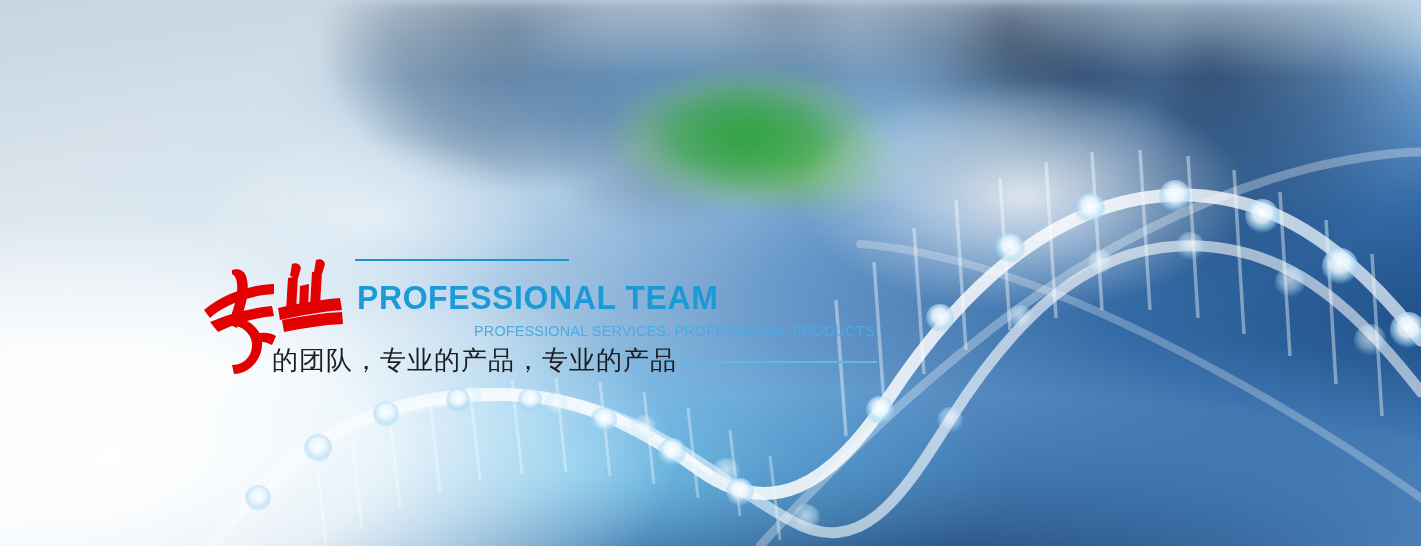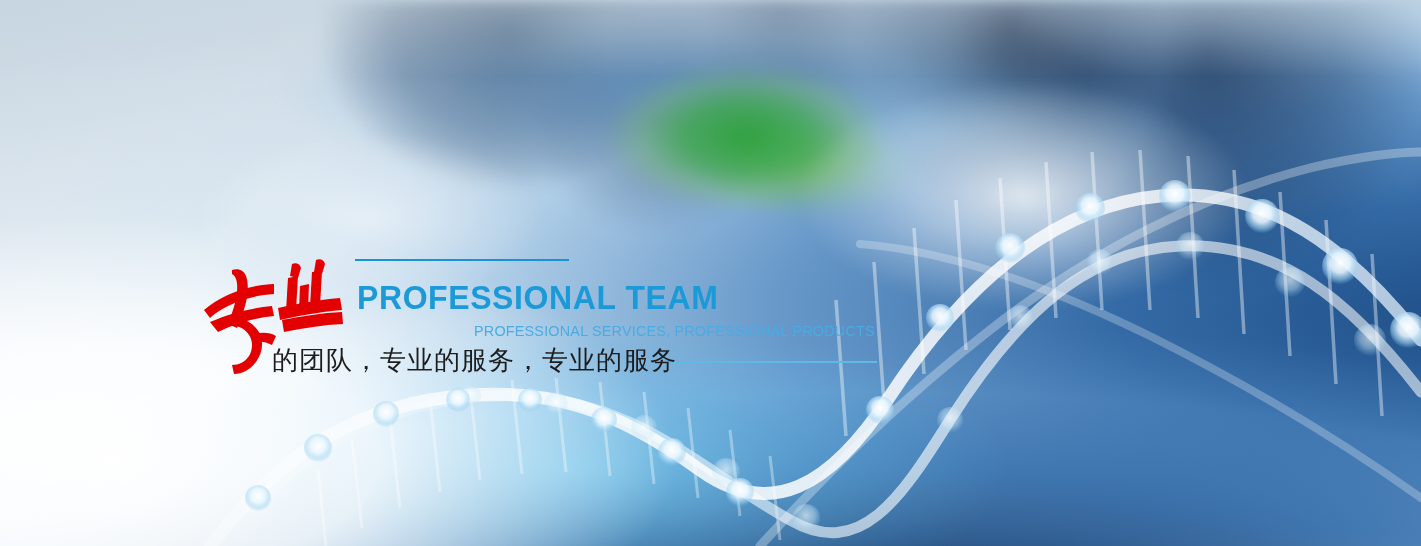--- a/index.html
+++ b/index.html
@@ -271,16 +271,16 @@
           <path d="M104,16 C108,14 112,16 113,20 L110,30 L102,28 Z"></path>
           <path d="M128,12 C132,10 136,12 137,16 L134,26 L126,24 Z"></path>
         </g>
       </svg>
     </div>
 
     <div class="headline">PROFESSIONAL TEAM</div>
 
     <div class="subline">PROFESSIONAL SERVICES, PROFESSIONAL PRODUCTS</div>
 
-    <div class="cn-line">的团队，专业的服务，专业的服务</div>
+    <div class="cn-line">的团队，专业的产品，专业的产品</div>
 
   </div>
 </div>
 
 </body></html>

